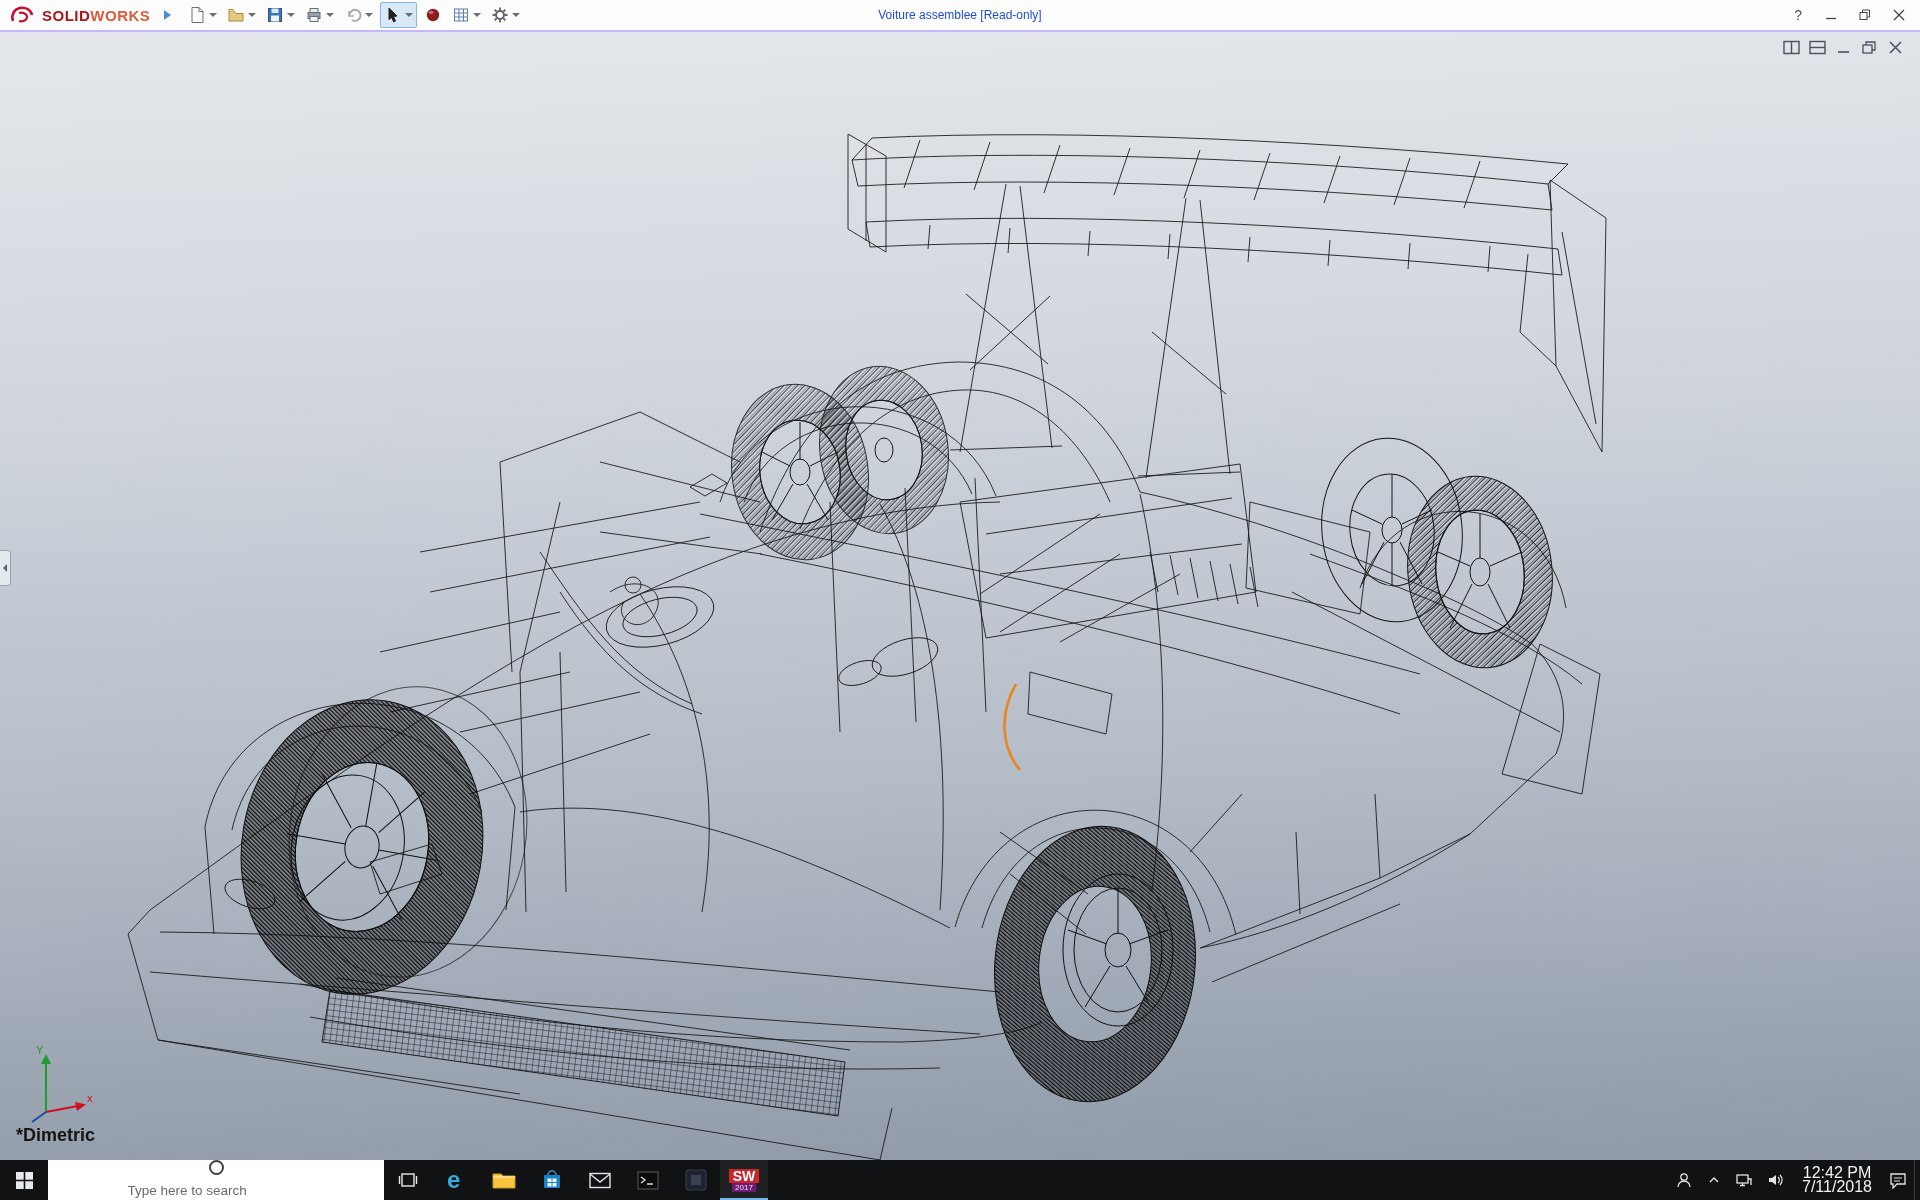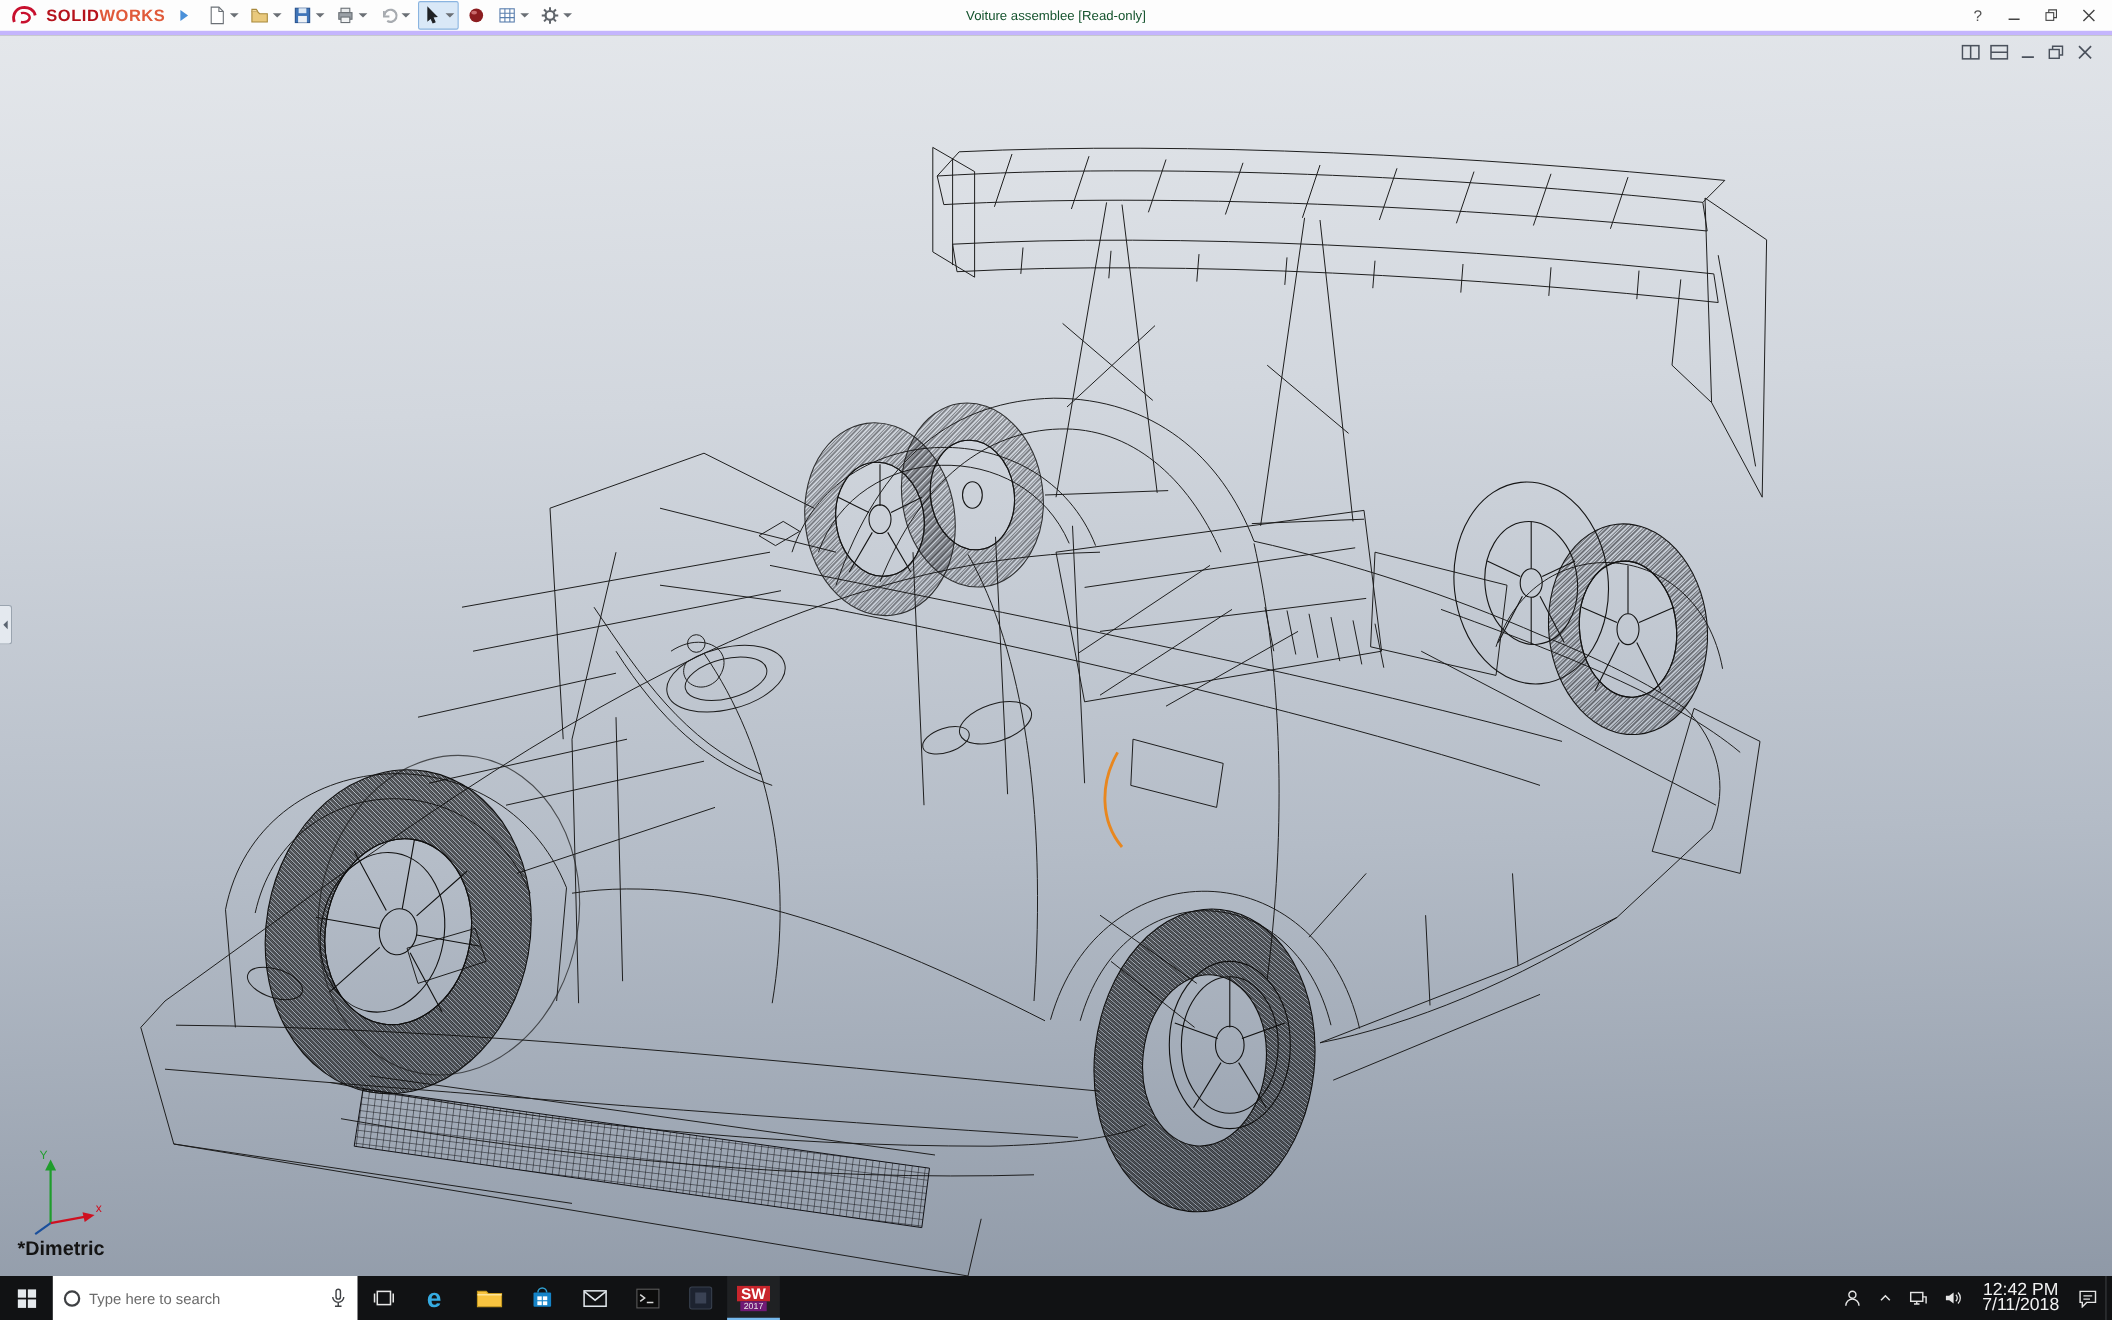--- a/index.html
+++ b/index.html
@@ -1,37 +1,37 @@
 <!DOCTYPE html>
 <html><head>
 <meta charset="utf-8">
 <style>
   * { margin:0; padding:0; box-sizing:border-box; }
   html,body { width:1920px; height:1200px; overflow:hidden;
     font-family:"Liberation Sans", sans-serif; background:#000; }
   .window { display:flex; flex-direction:column; width:100%; height:100%; }
 
   
-  .titlebar { height:32px; background:#fdfdfd; border-bottom:4px solid #c4b5fd;
+  .titlebar { height:32px; background:#fdfdfd; border-bottom:2px solid #c4b5fd;
     display:flex; align-items:center; position:relative; flex:0 0 32px; }
   .brand { display:flex; align-items:center; gap:6px; padding:0 8px 0 10px; }
   .ds-mark { width:26px; height:20px; }
   .brand-text { font-size:15px; letter-spacing:.5px; white-space:nowrap; }
   .brand-bold { color:#b5121b; font-weight:bold; }
   .brand-light { color:#e05a3a; font-weight:bold; }
   .flyout { width:0; height:0; border-left:7px solid #4a90d9; border-top:5px solid transparent;
     border-bottom:5px solid transparent; margin:0 14px 0 6px; cursor:pointer; }
   .tools { display:flex; align-items:center; gap:4px; }
   .tool { display:flex; align-items:center; gap:2px; padding:3px 3px; border-radius:2px; cursor:pointer; }
   .tool svg { display:block; }
   .caret { width:0; height:0; border-left:4px solid transparent; border-right:4px solid transparent;
     border-top:4px solid #6a6f75; margin-left:1px; }
   .tool.selected { background:#d9e8f7; border:1px solid #8ab4e0; }
   .tb-title { position:absolute; left:50%; transform:translateX(-50%); font-size:12px;
-    color:#14532d; white-space:nowrap; }
+    color:#1d4ed8; white-space:nowrap; }
   .tb-right { margin-left:auto; display:flex; align-items:center; gap:4px; padding-right:6px; }
   .tb-help { font-size:14px; color:#555; padding:2px 10px; cursor:pointer; }
   .winbtn { width:30px; height:24px; display:flex; align-items:center; justify-content:center; cursor:pointer; }
   .winbtn svg { display:block; }
 
   
   .viewport { position:relative; flex:1 1 auto; overflow:hidden;
     background:linear-gradient(178deg, #e4e7eb 0%, #d2d7de 30%, #b4bcc7 65%, #8f99a7 100%); }
   .model-svg { position:absolute; left:0; top:0; width:100%; height:100%; }
   .doc-controls { position:absolute; top:8px; right:16px; display:flex; gap:9px; }
@@ -41,22 +41,22 @@
   .triad { position:absolute; left:16px; bottom:34px; }
   .fm-tab { position:absolute; left:0; top:518px; width:11px; height:36px; background:#e4e9ef;
     border:1px solid #9aa4af; border-left:none; border-radius:0 3px 3px 0; cursor:pointer;
     display:flex; align-items:center; justify-content:center; }
   .fm-tab::after { content:""; width:0; height:0; border-right:4px solid #5a6470;
     border-top:4px solid transparent; border-bottom:4px solid transparent; }
 
   
   .taskbar { height:40px; flex:0 0 40px; background:#111214; display:flex; align-items:stretch; }
   .tb-start { width:48px; display:flex; align-items:center; justify-content:center; cursor:pointer; }
-  .search { width:277px; background:#ffffff; display:flex; align-items:center; gap:8px;
-    padding:0 10px; cursor:text; }
+  .search { width:336px; background:#ffffff; display:flex; align-items:center; gap:8px;
+    padding:0 10px; cursor:text;flex-direction:column; }
   .search-ring { width:15px; height:15px; border:2px solid #3f4144; border-radius:50%; flex:0 0 auto; }
   .search input { border:none; outline:none; flex:1; font-size:13.5px; color:#333;
     font-family:"Liberation Sans",sans-serif; background:transparent; }
   .search input::placeholder { color:#6b6b6b; }
   .app-btn { width:48px; display:flex; align-items:center; justify-content:center; cursor:pointer; position:relative; }
   .app-btn.active { background:#1f2123; box-shadow:inset 0 -2px 0 #76b9ed; }
   .tb-spacer { flex:1 1 auto; }
   .tray { display:flex; align-items:stretch; }
   .tray-btn { display:flex; align-items:center; justify-content:center; padding:0 7px; cursor:pointer; }
   .clock { display:flex; flex-direction:column; align-items:center; justify-content:center;

